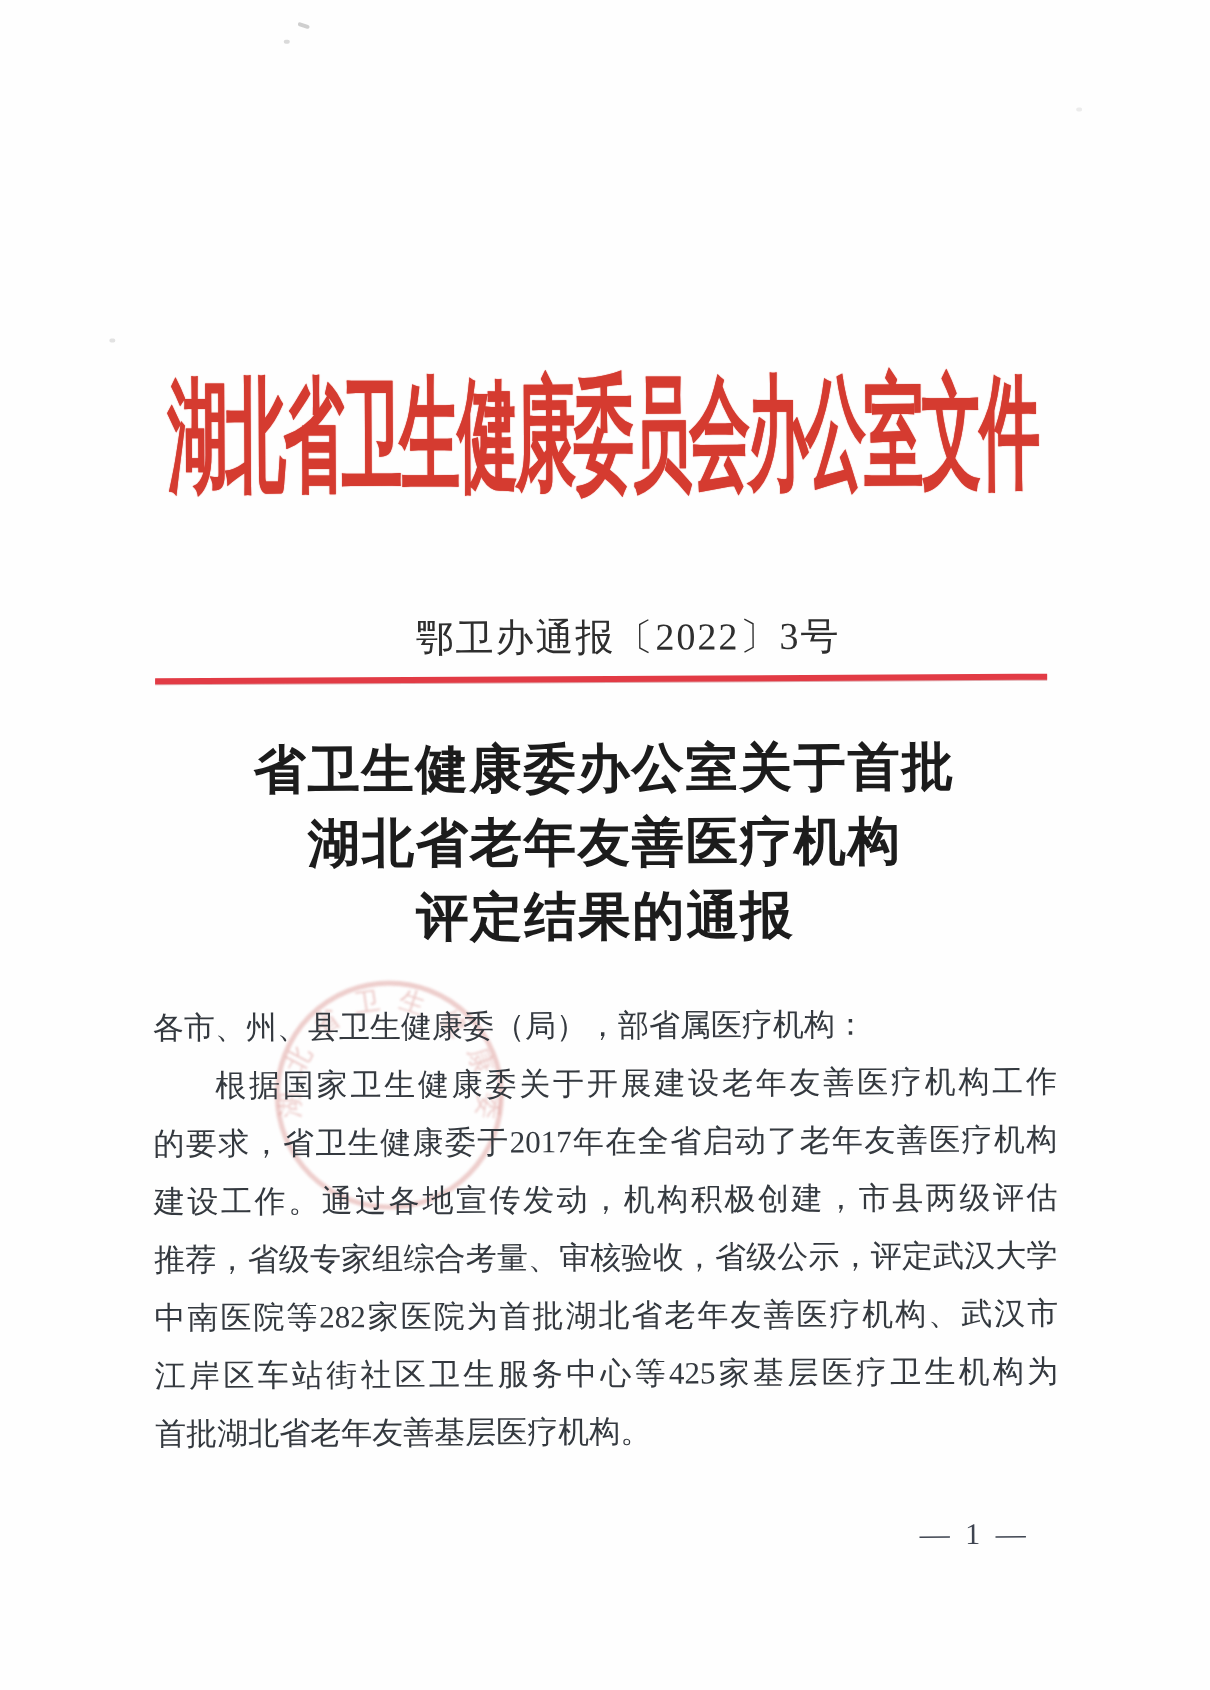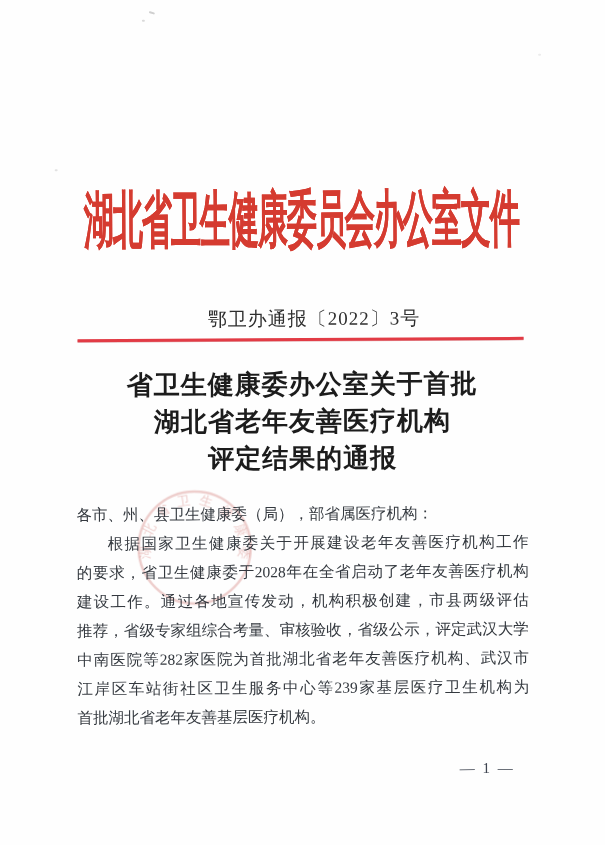--- a/index.html
+++ b/index.html
@@ -186,21 +186,21 @@
           <span>要</span>
           <span>求</span>
           <span>，</span>
           <span>省</span>
           <span>卫</span>
           <span>生</span>
           <span>健</span>
           <span>康</span>
           <span>委</span>
           <span>于</span>
-          <span>2028</span>
+          <span>2017</span>
           <span>年</span>
           <span>在</span>
           <span>全</span>
           <span>省</span>
           <span>启</span>
           <span>动</span>
           <span>了</span>
           <span>老</span>
           <span>年</span>
           <span>友</span>
@@ -308,21 +308,21 @@
           <span>街</span>
           <span>社</span>
           <span>区</span>
           <span>卫</span>
           <span>生</span>
           <span>服</span>
           <span>务</span>
           <span>中</span>
           <span>心</span>
           <span>等</span>
-          <span>239</span>
+          <span>425</span>
           <span>家</span>
           <span>基</span>
           <span>层</span>
           <span>医</span>
           <span>疗</span>
           <span>卫</span>
           <span>生</span>
           <span>机</span>
           <span>构</span>
           <span>为</span>

